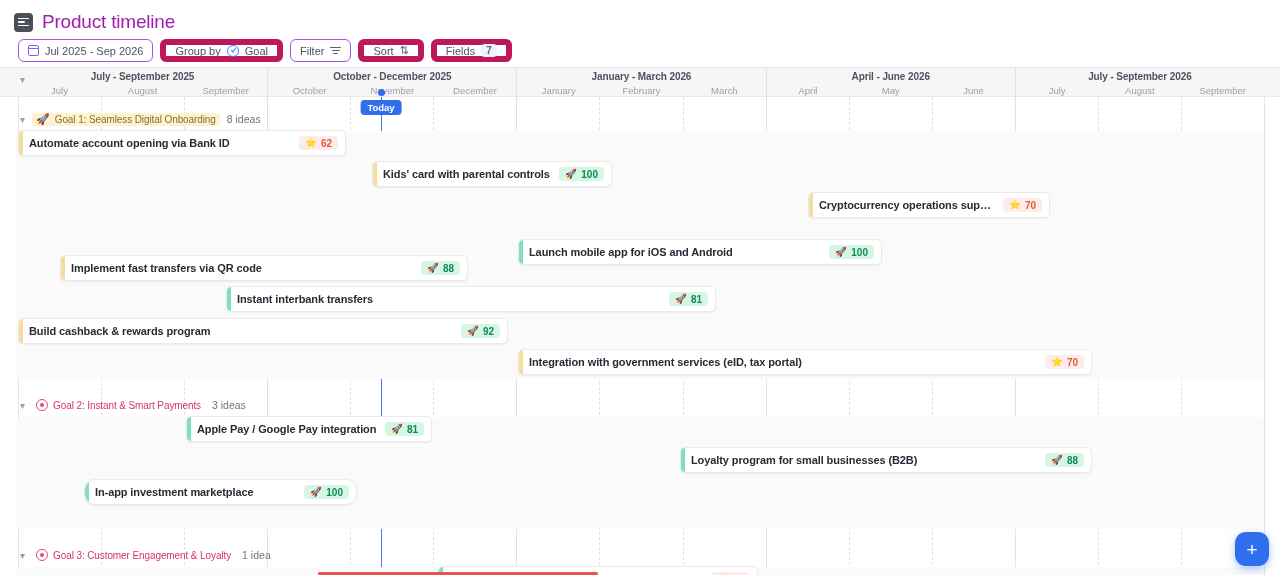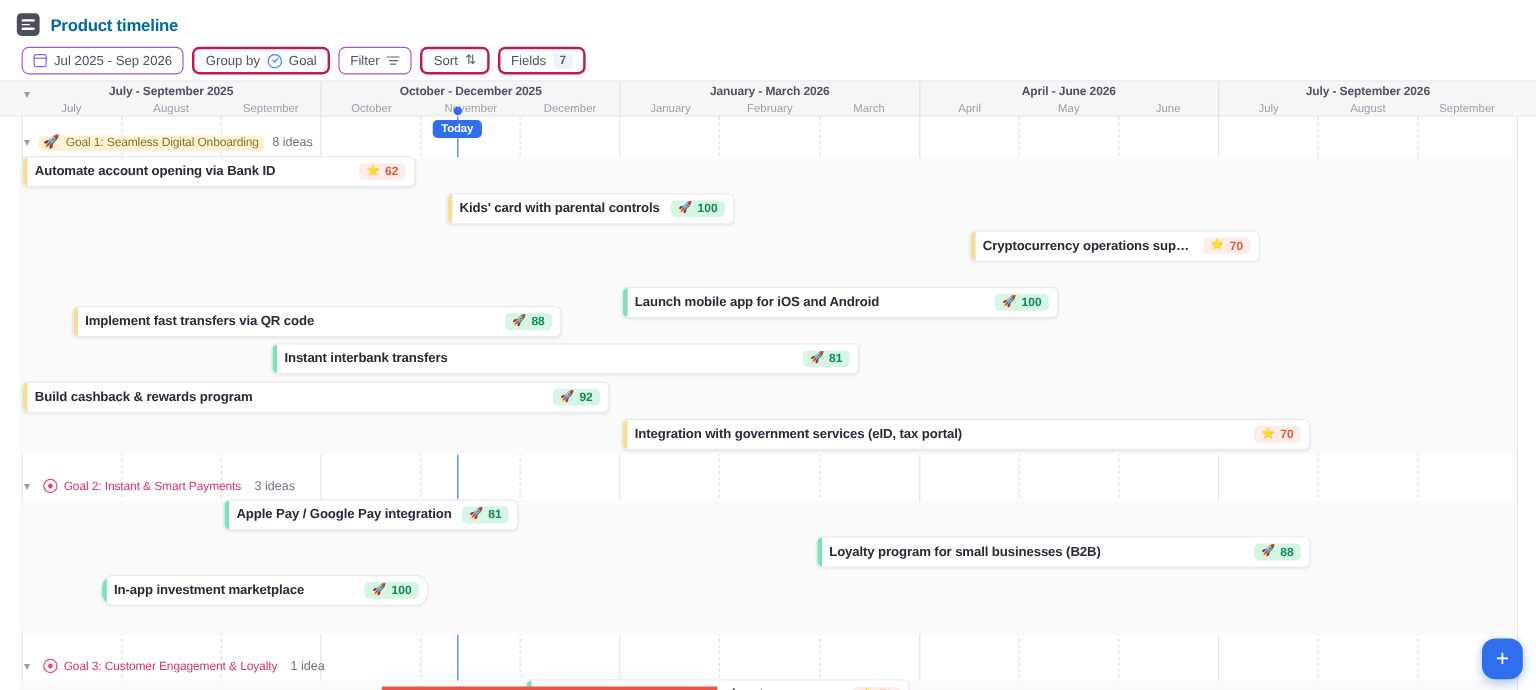--- a/index.html
+++ b/index.html
@@ -14,26 +14,26 @@
 
   
   .page-header { position: absolute; left: 0; top: 0; width: 1280px; height: 38px; }
   .title-row { position: absolute; left: 14px; top: 11px; display: flex; align-items: center; gap: 9px; }
   .title-icon {
     width: 19px; height: 19px; border-radius: 4px; background: #4a4f58;
     display: flex; flex-direction: column; justify-content: center; align-items: center; gap: 2px;
   }
   .title-icon i { display:block; width: 11px; height: 1.6px; background:#fff; border-radius:1px; }
   .title-icon i.short { width: 7px; margin-right: 4px; }
-  .page-title { font-size: 14px; font-weight: bold; letter-spacing: -0.2px; color: #0369a1; }
+  .page-title { font-size: 19px; font-weight: normal; letter-spacing: -0.2px; color: #a21caf; }
 
   
   .toolbar { position: absolute; left: 18px; top: 39px; display: flex; align-items: center; gap: 7px; }
   .tbtn {
-    height: 23px; border: 2px solid #be185d; border-radius: 6px; background: #fff;
+    height: 23px; border: 6px solid #be185d; border-radius: 6px; background: #fff;
     display: flex; align-items: center; gap: 6px; padding: 0 9px;
     font-size: 11px; color: #3b4251; white-space: nowrap; cursor: pointer;
   }
   .tbtn.active { border: 1.6px solid #a855e0; }
   .tbtn .lbl { color: #4b5260; }
   .tbtn .val { color: #4b5260; font-weight: 500; }
   .cal-ico { width: 11px; height: 11px; border: 1.3px solid #8b5cf6; border-radius: 2px; position: relative; }
   .cal-ico::before { content:""; position:absolute; left:-1.3px; right:-1.3px; top:1.5px; height:1.3px; background:#8b5cf6; }
   .goal-ico { width: 12px; height: 12px; border-radius: 50%; border: 1.4px solid #3b82f6; position: relative; }
   .goal-ico::after { content:""; position:absolute; left:4.3px; top:1.6px; width:2px; height:4px; border-right:1.4px solid #3b82f6; border-bottom:1.4px solid #3b82f6; transform: rotate(40deg); }

